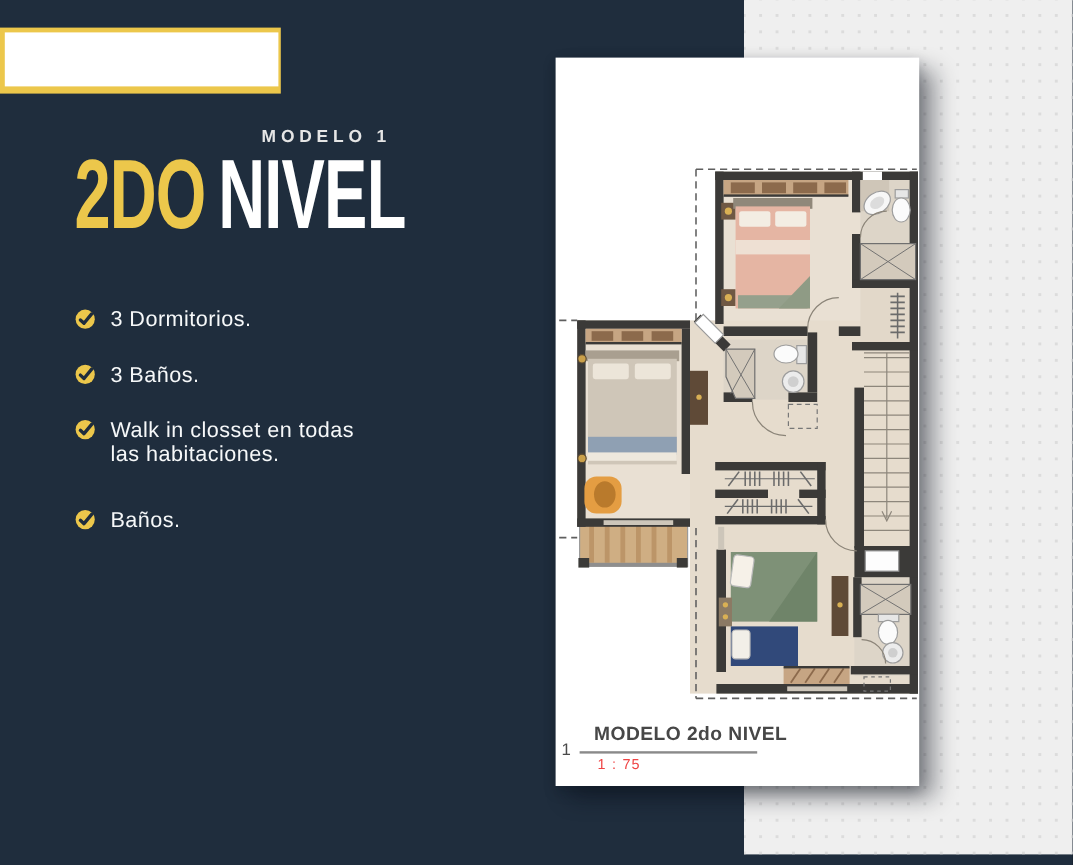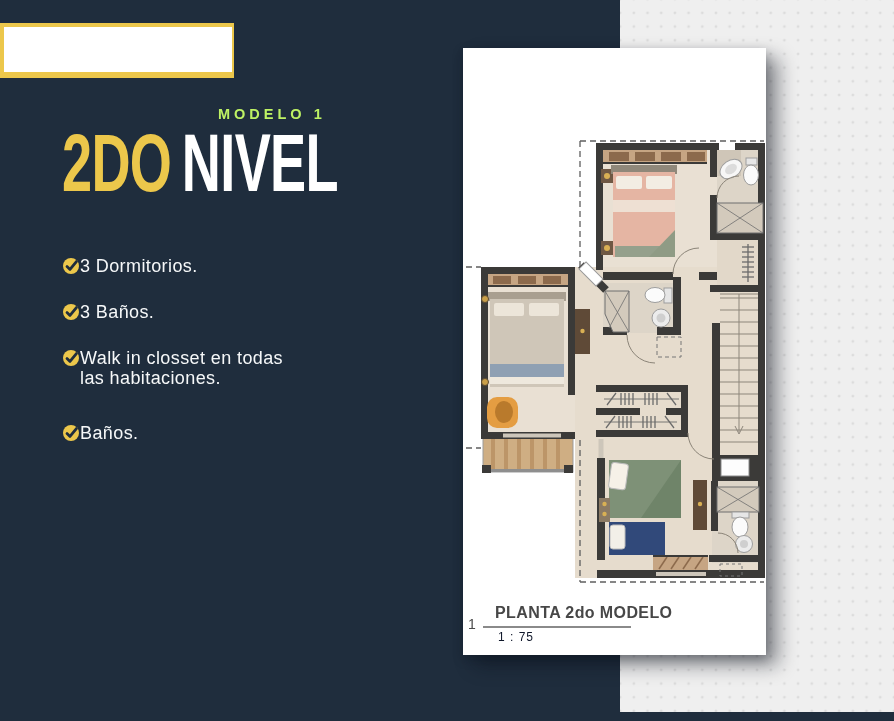--- a/index.html
+++ b/index.html
@@ -12,50 +12,50 @@
     position:absolute;left:620px;top:0;width:274px;height:712px;
     background-color:#efefef;
     background-image:radial-gradient(#dcdcdc 1.4px, rgba(0,0,0,0) 1.6px);
     background-size:13.7px 13.7px;background-position:7px 6px;
   }
   
   .accent-bar{position:absolute;left:0;top:23px;width:234px;height:55px;background:#ecc74b;}
   .accent-bar-inner{position:absolute;left:4px;top:4px;right:2px;bottom:6px;background:#ffffff;}
   
   .eyebrow{
-    position:absolute;left:218px;top:106px;color:#bef264;
+    position:absolute;left:218px;top:106px;color:#e5e5e5;
     font-size:14.5px;font-weight:700;letter-spacing:4px;white-space:nowrap;
   }
   .page-title{
     position:absolute;left:62px;top:122px;font-weight:800;font-size:82px;line-height:1;
     letter-spacing:-1px;transform:scaleX(0.66);transform-origin:left top;white-space:nowrap;
   }
   .page-title .accent{color:#ecc74b;}
   .page-title .rest{color:#ffffff;margin-left:16px;}
   
   .features{position:absolute;left:62px;top:256px;list-style:none;margin:0;padding:0;}
-  .features li{display:flex;align-items:flex-start;margin-bottom:26px;}
+  .features li{display:flex;align-items:flex-start;gap:12px;margin-bottom:26px;}
   .features li:nth-child(3){margin-bottom:35px;}
   .feature-label{
     color:#f6f8f9;font-size:18px;line-height:20px;letter-spacing:0.4px;max-width:232px;
   }
   .check{flex:0 0 auto;margin-top:1px;}
   
   .plan-sheet{
     position:absolute;left:463px;top:48px;width:303px;height:607px;background:#ffffff;
     box-shadow:12px 10px 18px rgba(8,14,24,0.45), 0 4px 10px rgba(8,14,24,0.25);
   }
   .plan-svg{position:absolute;left:0;top:0;}
   .fig-number{position:absolute;left:5px;top:568px;font-size:14px;color:#4a4a4a;}
   .plan-caption{
     position:absolute;left:32px;top:556px;font-size:16px;font-weight:600;
     letter-spacing:0.4px;color:#474747;white-space:nowrap;
   }
   .caption-underline{position:absolute;left:20px;top:578px;width:148px;height:2px;background:#8a8a8a;}
-  .plan-scale{position:absolute;left:35px;top:582px;font-size:12px;color:#0f172a;letter-spacing:1px;}
+  .plan-scale{position:absolute;left:35px;top:582px;font-size:12px;color:#ef4444;letter-spacing:1px;}
 </style>
 </head>
 <body>
 
 <div class="stage">
 
   <div class="dot-panel"></div>
 
   <div class="accent-bar">
     <div class="accent-bar-inner"></div>
@@ -337,18 +337,18 @@
         <path d="M117,93 H301"></path>
         <path d="M117,93 V219"></path>
         <path d="M3,219 H18"></path>
         <path d="M3,400 H18"></path>
         <path d="M117,392 V534"></path>
         <path d="M117,534 H301"></path>
       </g>
     </svg>
 
     <div class="fig-number">1</div>
-    <div class="plan-caption">PLANTA 2do MODELO</div>
+    <div class="plan-caption">MODELO 2do NIVEL</div>
     <div class="caption-underline"></div>
     <div class="plan-scale">1 : 75</div>
   </div>
 
 </div>
 
 </body></html>

